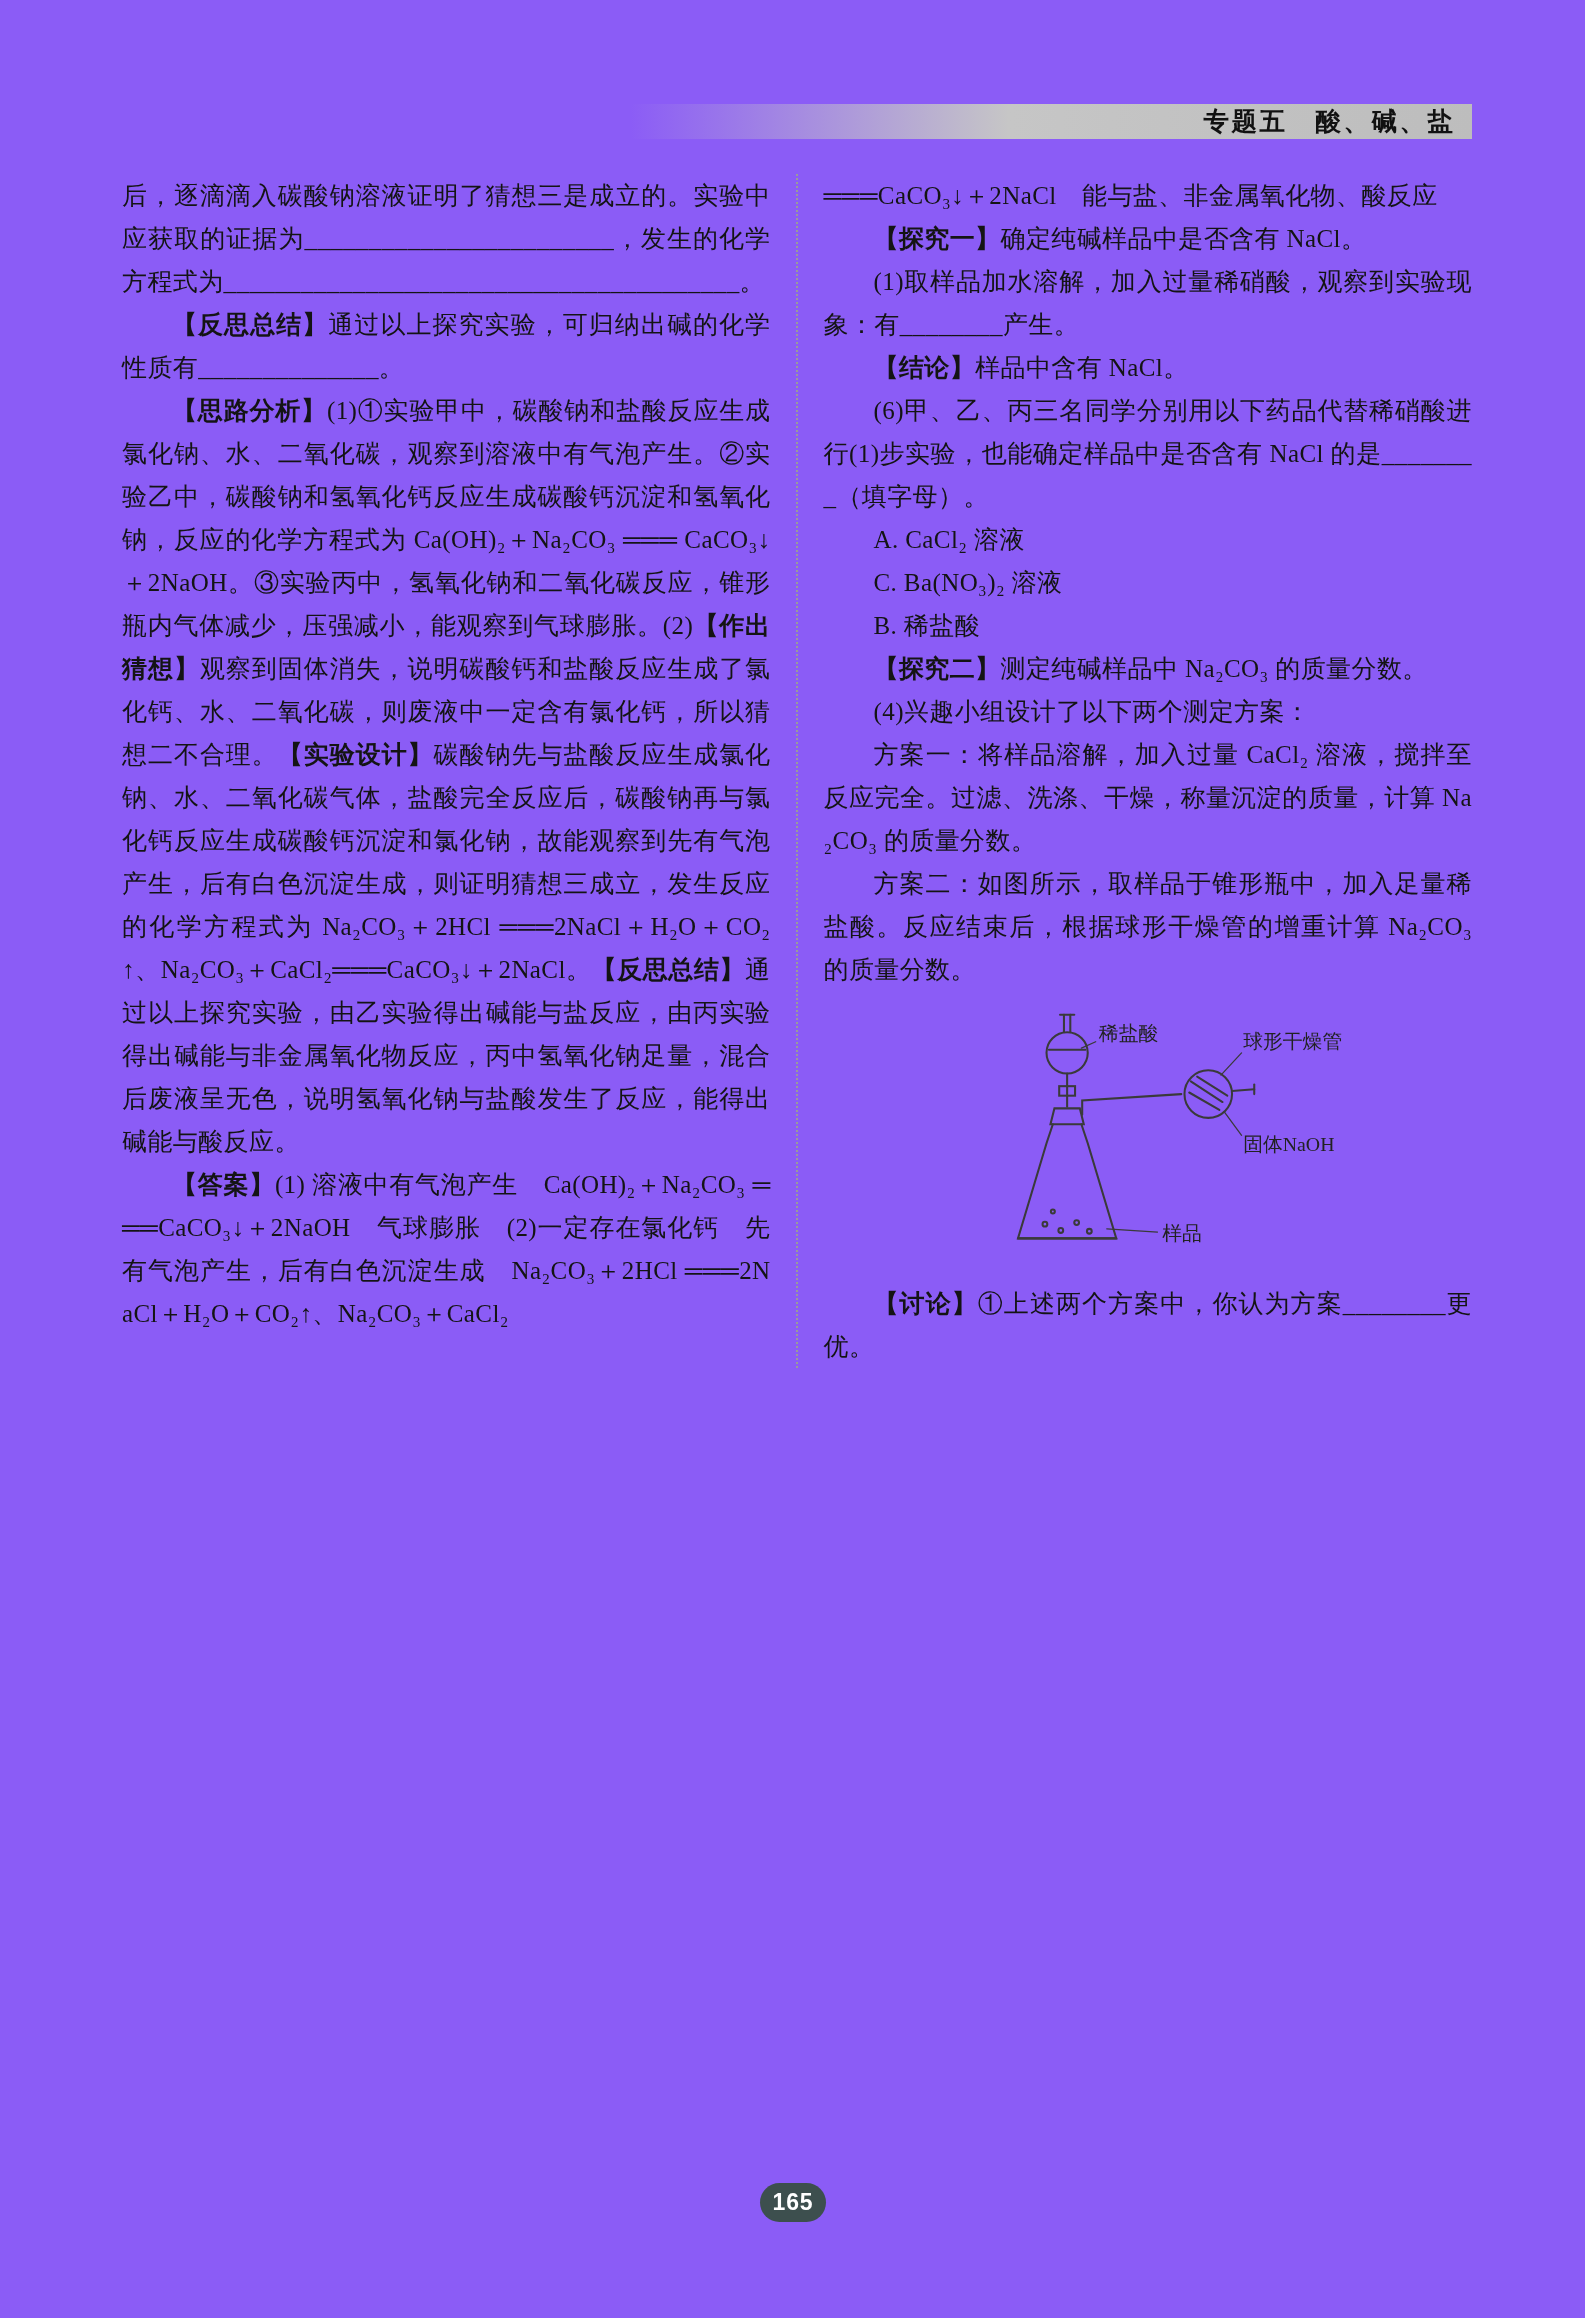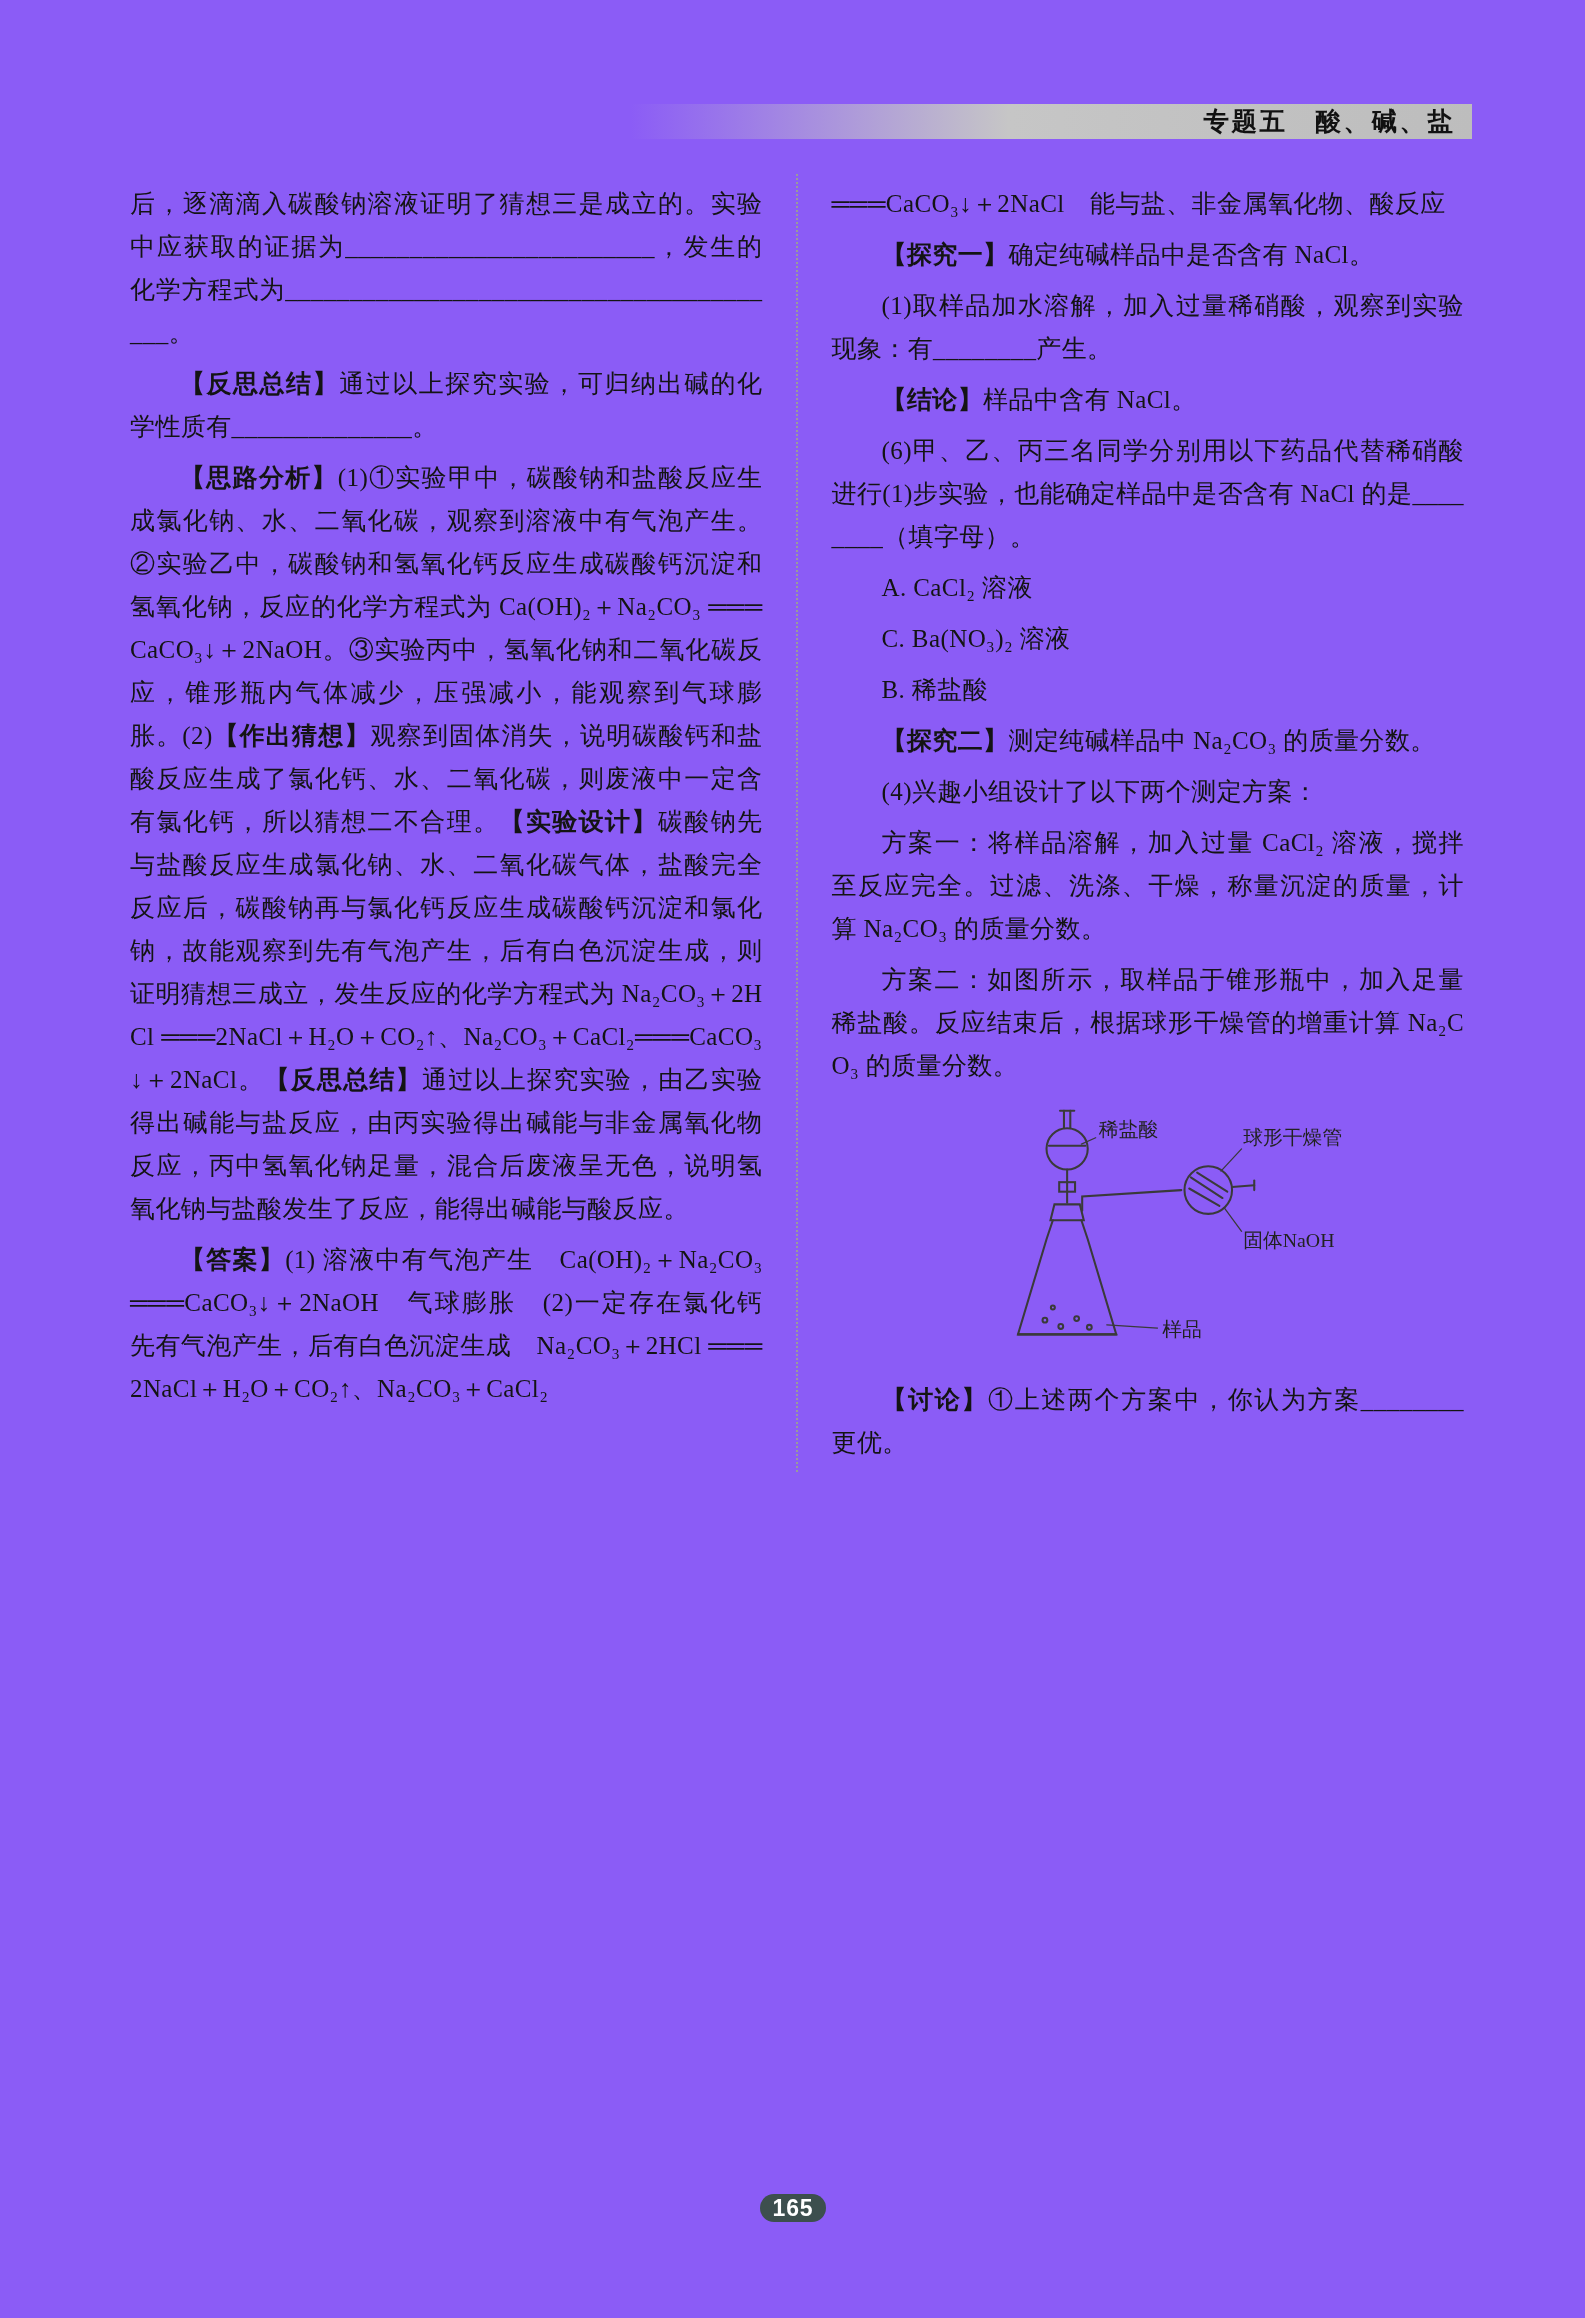--- a/index.html
+++ b/index.html
@@ -21,21 +21,21 @@
     color:#111;
   }
   .columns{
     position:absolute;top:174px;left:122px;right:114px;
     display:flex;
   }
   .col{flex:1;min-width:0;}
   .col-left{padding-right:25px;}
   .col-right{border-left:2.5px dotted #9a9a9a;padding-left:26px;}
   .para{
-    margin:8px;
+    margin:0;
     font-size:25px;
     line-height:43px;
     text-align:justify;
     word-break:break-all;
     letter-spacing:0.4px;
   }
   .indent{text-indent:2em;}
   .para b{font-weight:bold;}
   .lead{font-weight:bold;}
   .figure-wrap{
@@ -44,21 +44,21 @@
   }
   .figure-wrap svg{display:block;}
   .fig-label{
     font-size:25px;
     font-family:"Liberation Serif","DejaVu Serif",serif;
     fill:#222;
   }
   .page-num{
     position:absolute;left:50%;transform:translateX(-50%);
     bottom:97px;
-    width:66px;height:28px;border-radius:21.4px;
+    width:66px;height:39px;border-radius:21.4px;
     background:#3d4f4e;
     color:#fff;
     display:flex;align-items:center;justify-content:center;
     font-family:"Liberation Sans","DejaVu Sans",sans-serif;
     font-size:23px;font-weight:bold;letter-spacing:0.8px;
   }
 </style>
 </head>
 <body>
 

